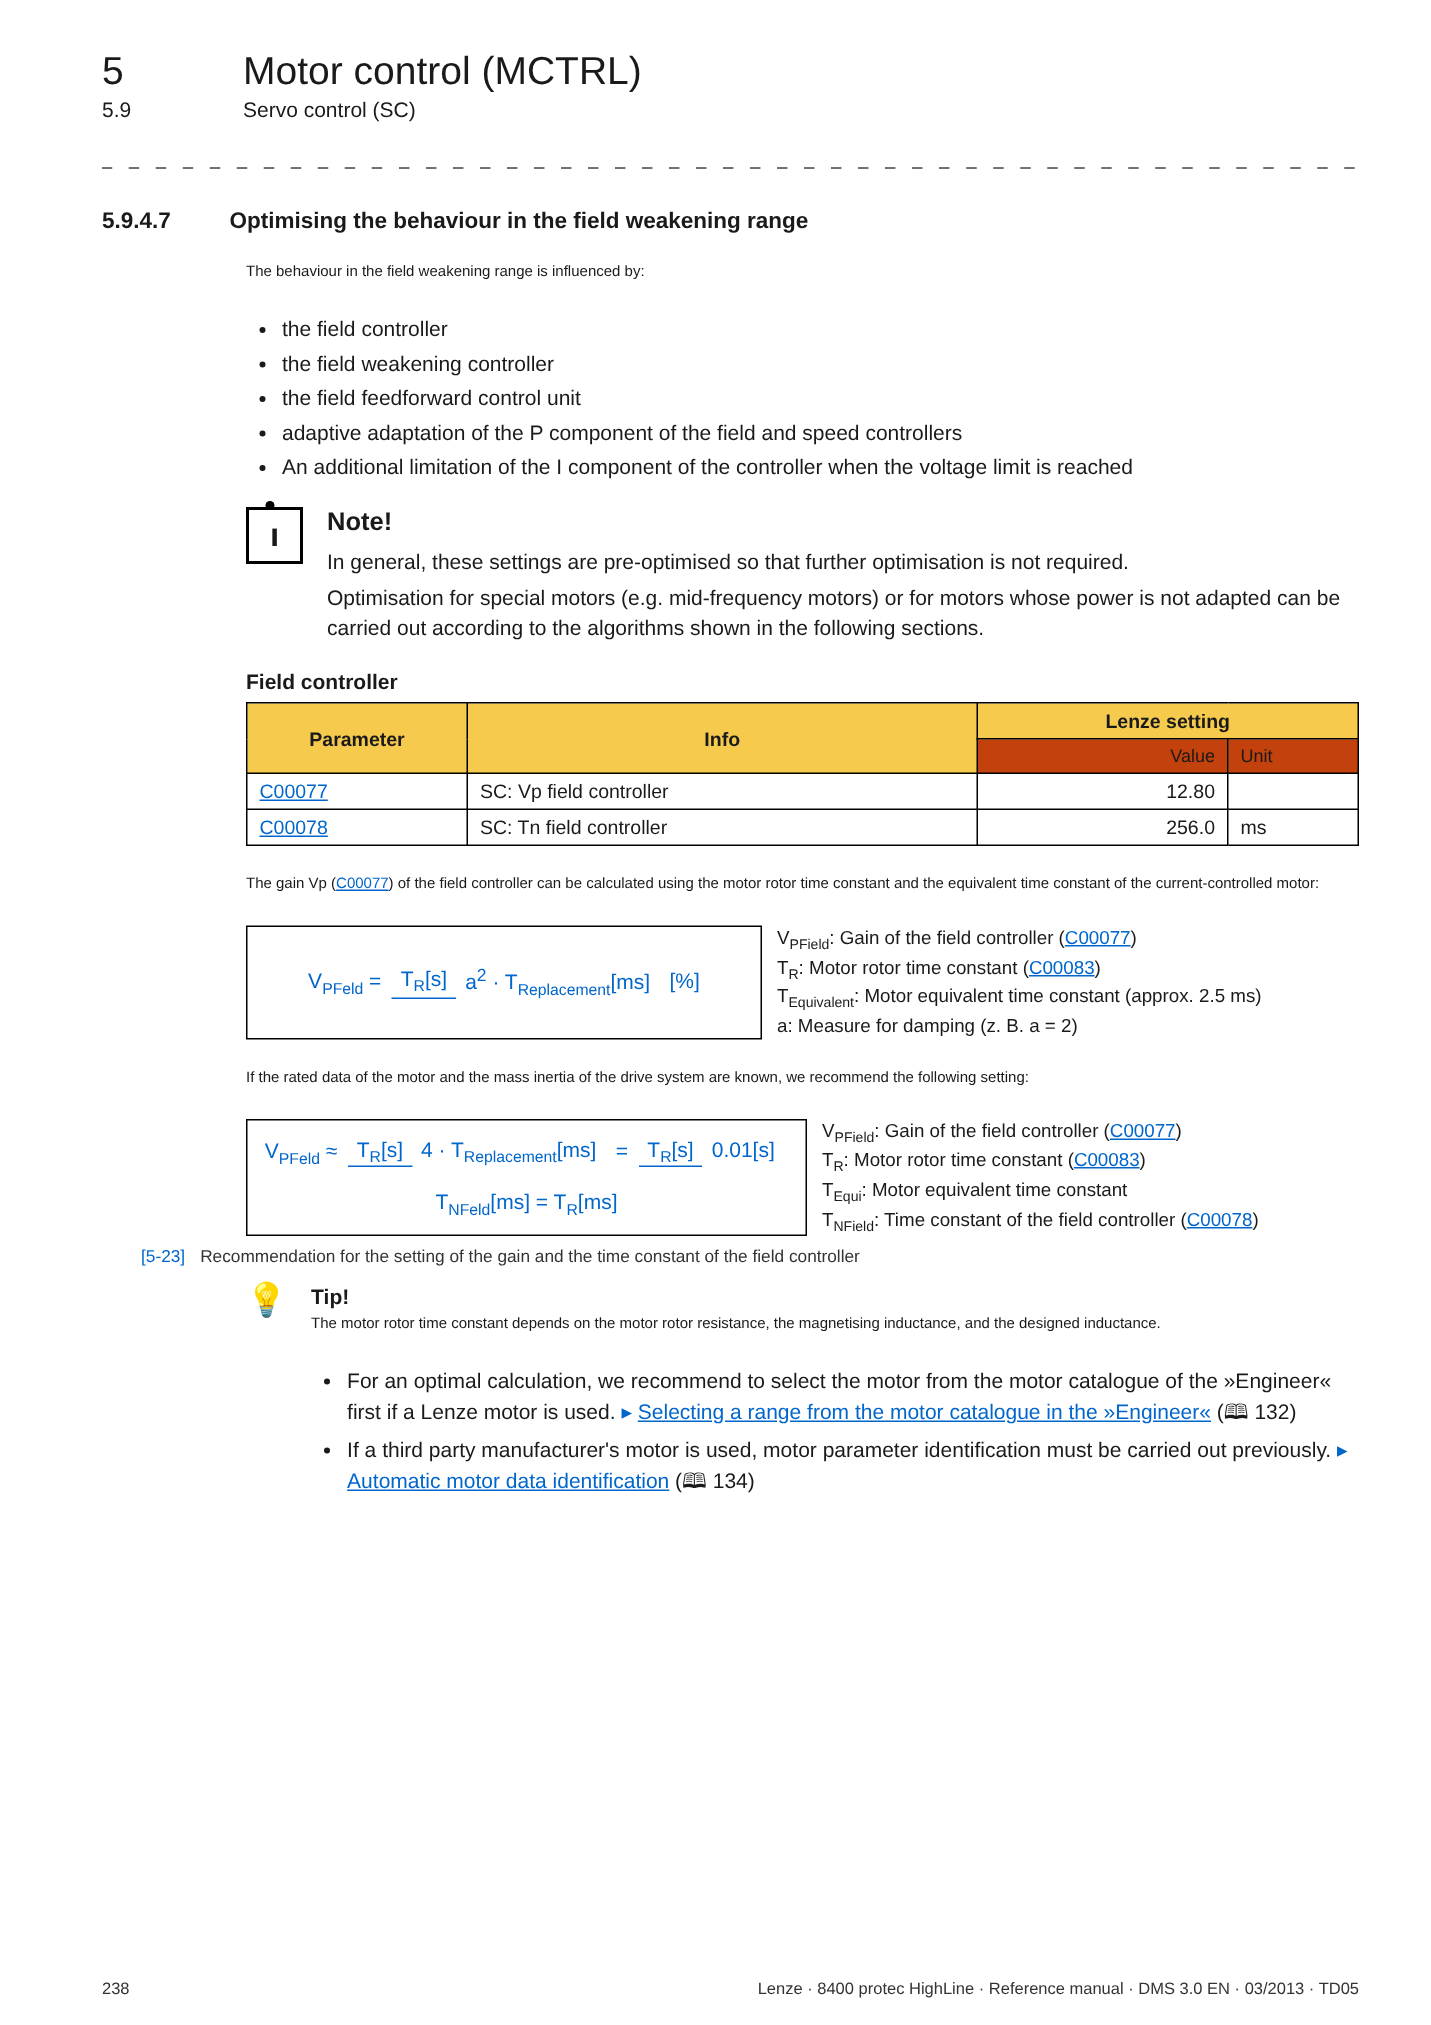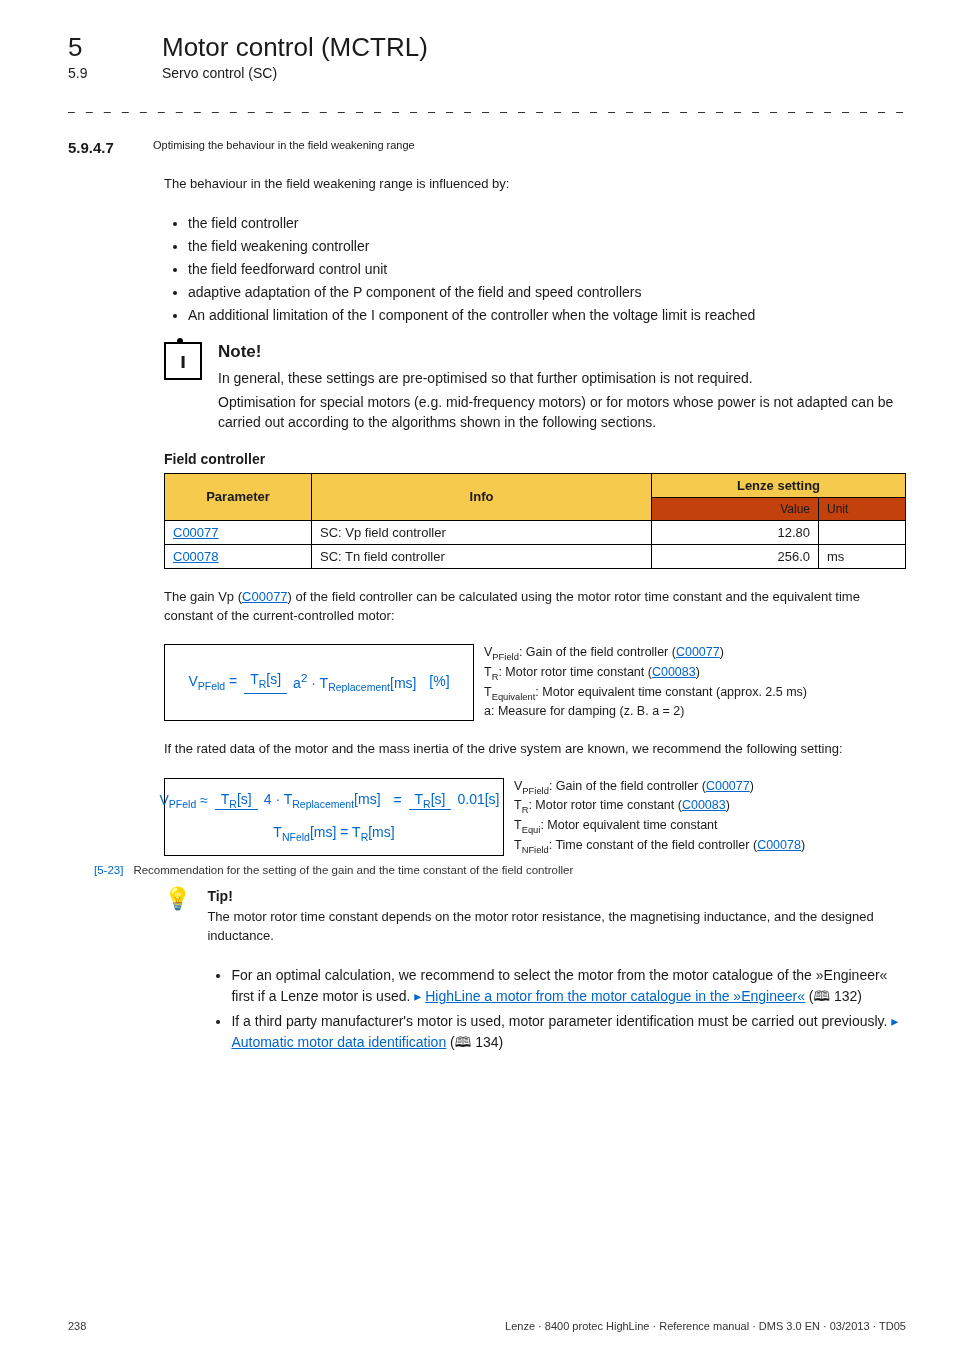--- a/index.html
+++ b/index.html
@@ -55,28 +55,28 @@
     display: flex;
     gap: 7px;
     margin-bottom: 12px;
   }
   .sec-num {
     width: 78px;
     font-weight: 700;
     font-size: 15px;
   }
   .sec-title {
-    font-weight: 400;
-    font-size: 11px;
+    font-weight: 700;
+    font-size: 15px;
   }
   .body-indent {
     margin-left: 96px;
   }
   .body-text {
-    font-size: 13px;
+    font-size: 10px;
     line-height: 1.45;
     margin: 19px 0;
   }
   ul.bullets {
     margin: 4px 0 10px 0;
     padding-left: 24px;
   }
   ul.bullets li {
     font-size: 14px;
     line-height: 1.5;
@@ -156,21 +156,21 @@
   table.param td.right { text-align: right; }
   .link { color: #0066cc; text-decoration: underline; }
   .formula-row {
     display: flex;
     gap: 10px;
     margin: 8px 0;
     align-items: stretch;
   }
   .formula-box {
     border: 1px solid #000;
-    padding: 10px 4px;
+    padding: 10px 21px;
     font-size: 14px;
     display: flex;
     flex-direction: column;
     justify-content: center;
     align-items: center;
     gap: 14px;
   }
   .formula-box .eq {
     white-space: nowrap;
   }
@@ -364,21 +364,21 @@
   </div>
 
   <div class="body-indent">
     <div class="tip-block">
       <div class="tip-icon">💡</div>
       <div>
         <div class="tip-title">Tip!</div>
         <p class="body-text" style="margin-top:2px">The motor rotor time constant depends on the motor rotor resistance, the magnetising inductance, and the designed inductance.</p>
         <ul class="linked">
           <li>
-            <span>For an optimal calculation, we recommend to select the motor from the motor catalogue of the »Engineer« first if a Lenze motor is used.  </span><span style="color:#0066cc">▸ </span><span class="link">HighLine a motor from the motor catalogue in the »Engineer«</span><span class="book"> (🕮 132)</span>
+            <span>For an optimal calculation, we recommend to select the motor from the motor catalogue of the »Engineer« first if a Lenze motor is used.  </span><span style="color:#0066cc">▸ </span><span class="link">Selecting a range from the motor catalogue in the »Engineer«</span><span class="book"> (🕮 132)</span>
           </li>
           <li>
             <span>If a third party manufacturer's motor is used, motor parameter identification must be carried out previously.  </span><span style="color:#0066cc">▸ </span><span class="link">Automatic motor data identification</span><span class="book"> (🕮 134)</span>
           </li>
         </ul>
       </div>
     </div>
   </div>
 
   <div class="footer">

